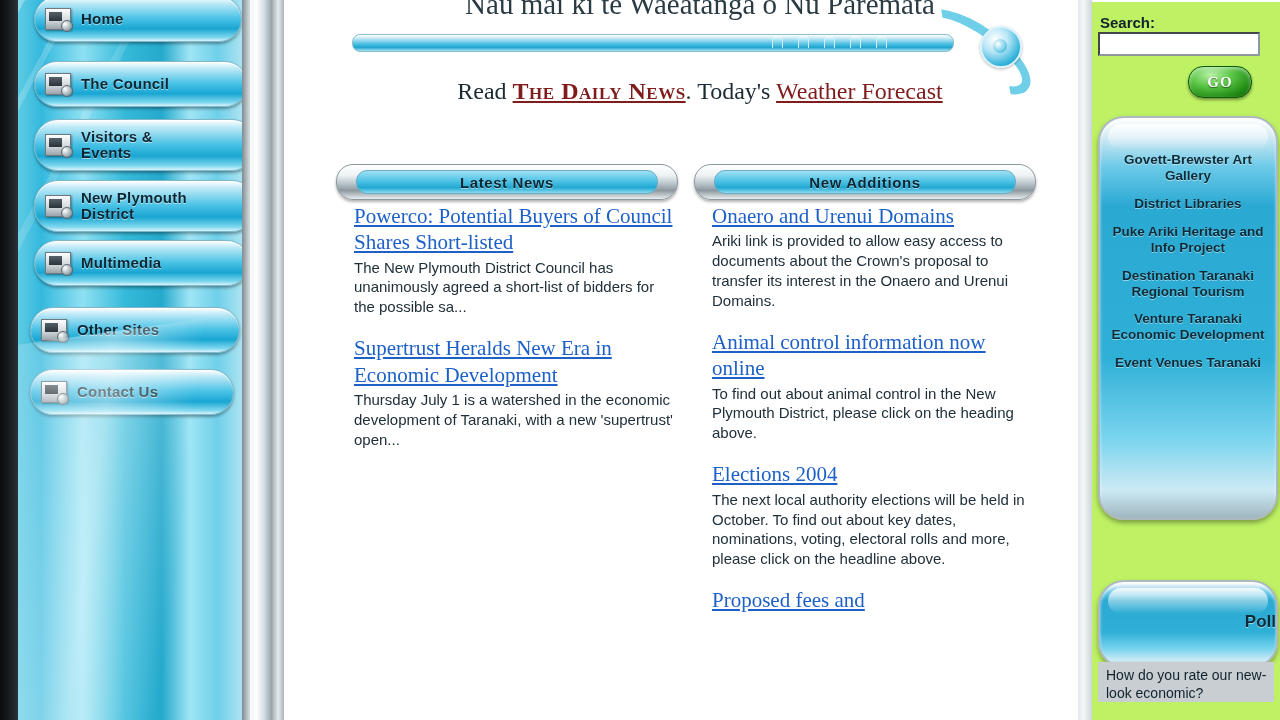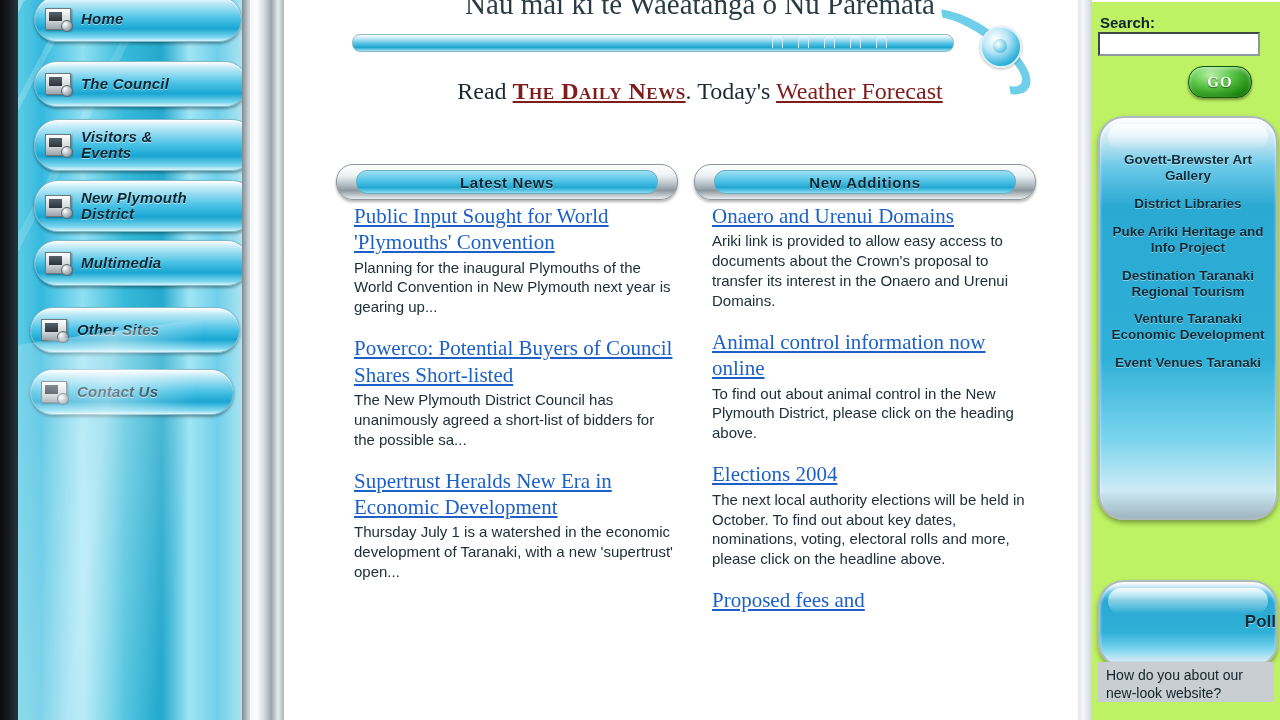--- a/index.html
+++ b/index.html
@@ -90,21 +90,20 @@
     cursor: pointer;
   }
   .navbtn .lbl {
     font-family: "Liberation Sans", sans-serif;
     font-weight: bold;
     font-size: 15px;
     color: #0c2733;
     line-height: 1.05;
     letter-spacing: .2px;
     text-shadow: 0 1px 0 rgba(255,255,255,.55);
-    font-style: italic;
   }
   .navicon {
     position: absolute;
     left: 8px; top: 50%;
     transform: translateY(-50%);
     width: 32px; height: 30px;
   }
   .navicon .ic-body{
     position:absolute; left:2px; top:4px; width:24px; height:20px;
     background: linear-gradient(to bottom,#fdfdfd,#cfd6da 60%,#9aa4aa);
@@ -437,24 +436,20 @@
   </div>
 
   <div class="colhead" style="left:694px; top:164px; width:340px;">
     <div class="inner">
         <span>New Additions</span>
       </div>
   </div>
 
   <div class="col" style="left:354px; top:203px;">
     <div class="news-item">
-      <a href="#">Public Input Sought for World 'Plymouths' Convention</a>
-      <p>Planning for the inaugural Plymouths of the World Convention in New Plymouth next year is gearing up...</p>
-    </div>
-    <div class="news-item">
       <a href="#">Powerco: Potential Buyers of Council Shares Short-listed</a>
       <p>The New Plymouth District Council has unanimously agreed a short-list of bidders for the possible sa...</p>
     </div>
     <div class="news-item">
       <a href="#">Supertrust Heralds New Era in Economic Development</a>
       <p>Thursday July 1 is a watershed in the economic development of Taranaki, with a new 'supertrust' open...</p>
     </div>
   </div>
 
   <div class="col" style="left:712px; top:203px;">
@@ -491,16 +486,16 @@
         <a href="#">Puke Ariki Heritage and Info Project</a>
         <a href="#">Destination Taranaki Regional Tourism</a>
         <a href="#">Venture Taranaki Economic Development</a>
         <a href="#">Event Venues Taranaki</a>
       </div>
     </div>
 
     <div class="panel" style="top:578px; height:84px;">
       <div class="poll-head">Poll</div>
     </div>
-    <div class="poll-body">How do you about our new-look website?</div>
+    <div class="poll-body">How do you rate our new-look economic?</div>
   </div>
 
 </div>
 
 </body></html>

